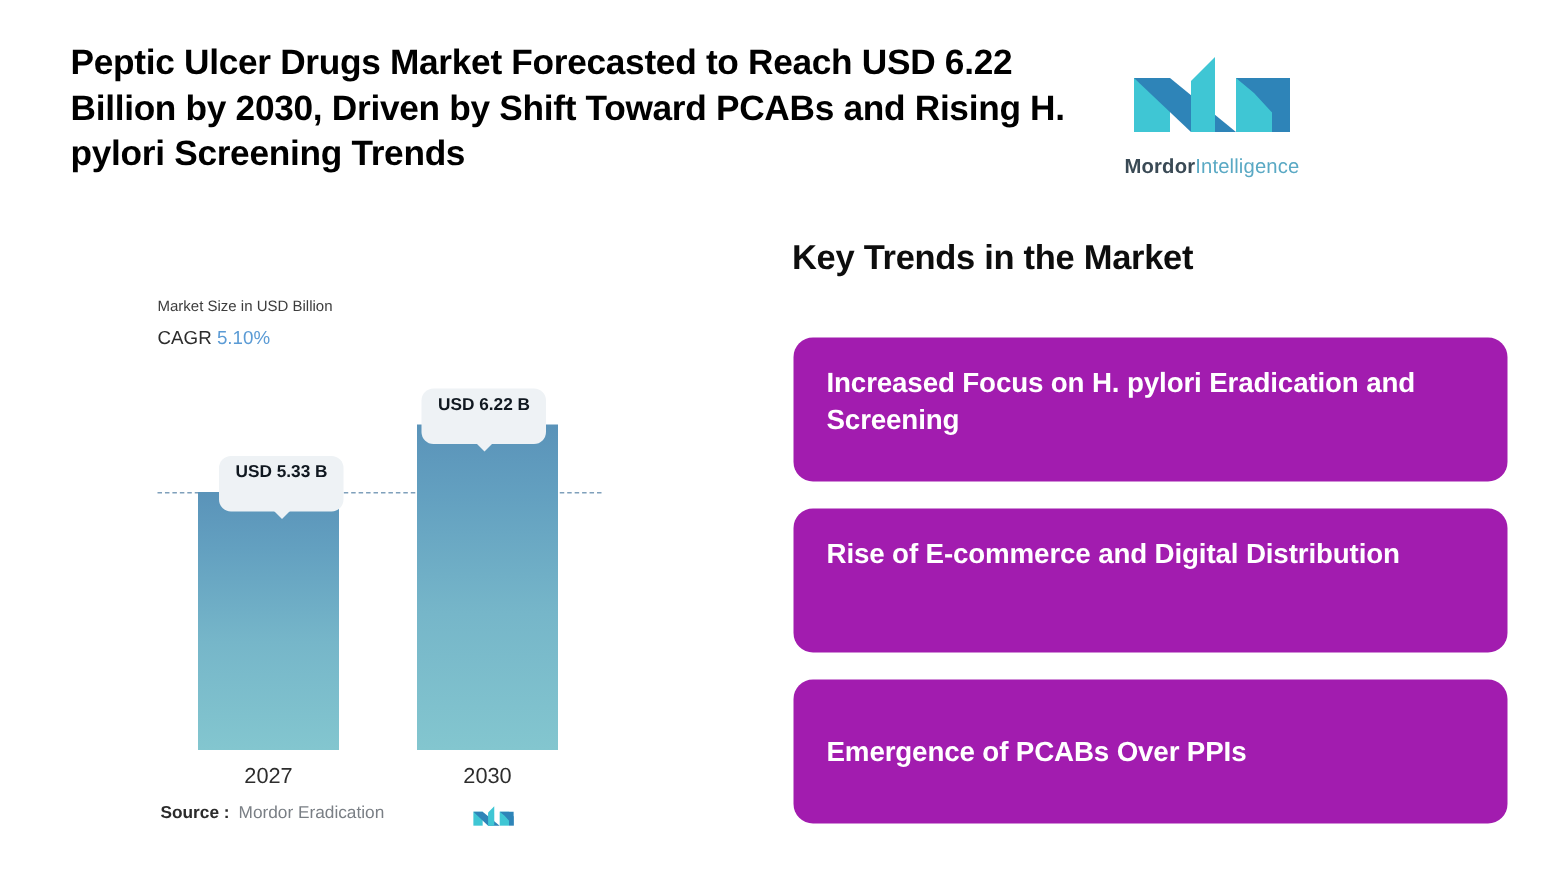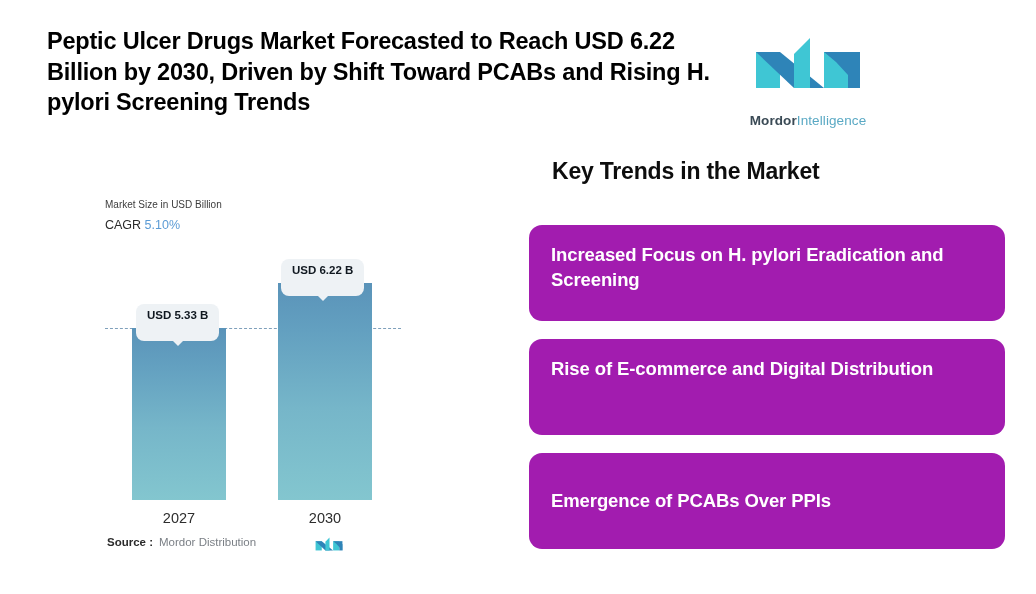--- a/index.html
+++ b/index.html
@@ -40,21 +40,21 @@
   }
   .brand-logo {
     flex: 0 0 auto;
     width: 128px;
     margin-top: 6px;
     margin-right: 18px;
     text-align: center;
   }
   .brand-mark { display: block; }
   .brand-wordmark {
-    margin-top: 15px;
+    margin-top: 4px;
     font-size: 13.5px;
     letter-spacing: 0.1px;
     white-space: nowrap;
   }
   .brand-wordmark .w1 { color: #3a4a55; font-weight: bold; }
   .brand-wordmark .w2 { color: #5aa9c4; font-weight: normal; }
 
   
   .chart-panel {
     position: absolute;
@@ -136,21 +136,21 @@
     content: "";
     position: absolute;
     left: 50%;
     margin-left: -6px;
     bottom: -5px;
     width: 0; height: 0;
     border-left: 6px solid transparent;
     border-right: 6px solid transparent;
     border-top: 6px solid #eef2f5;
   }
-  .value-badge.v2025 { left: 136px; top: 176px; }
+  .value-badge.v2025 { left: 146px; top: 176px; }
   .value-badge.v2030 { left: 281px; top: 131px; }
 
   .source-row {
     position: absolute;
     left: 107px;
     top: 408px;
     width: 290px;
     display: flex;
     font-size: 11.5px;
   }
@@ -160,21 +160,21 @@
 
   
   .trends-panel {
     position: absolute;
     left: 500px; top: 128px;
     width: 536px;
     height: 466px;
   }
   .trends-heading {
     position: absolute;
-    left: 52px; top: 30px;
+    left: 28px; top: 30px;
     font-size: 23px;
     font-weight: bold;
     color: #0d0d0d;
     letter-spacing: -0.2px;
   }
   .trend-cards {
     position: absolute;
     left: 29px; top: 97px;
     width: 476px;
   }
@@ -240,21 +240,21 @@
 
     <div class="value-badge v2025">USD 5.33 B</div>
     <div class="value-badge v2030">USD 6.22 B</div>
 
     <div class="bar-label l2025">2027</div>
     <div class="bar-label l2030">2030</div>
   </div>
 
   <div class="source-row">
     <span class="source-label">Source :</span>
-    <span class="source-value">Mordor Distribution</span>
+    <span class="source-value">Mordor Eradication</span>
     <span class="source-logo">
       <svg width="30" height="16" viewBox="0 0 116 62" aria-hidden="true">
         <polygon points="6,56 6,20 30,20 30,56" fill="#3FC6D4"></polygon>
         <polygon points="6,20 30,20 74,56 44,56" fill="#2E84B8"></polygon>
         <polygon points="44,56 44,22 60,6 60,56" fill="#3FC6D4"></polygon>
         <polygon points="74,56 74,20 98,20 98,56" fill="#3FC6D4"></polygon>
         <polygon points="74,20 98,20 110,32 110,56 86,30" fill="#2E84B8"></polygon>
         <polygon points="98,20 110,20 110,56 98,56" fill="#2E84B8"></polygon>
       </svg>
     </span>

